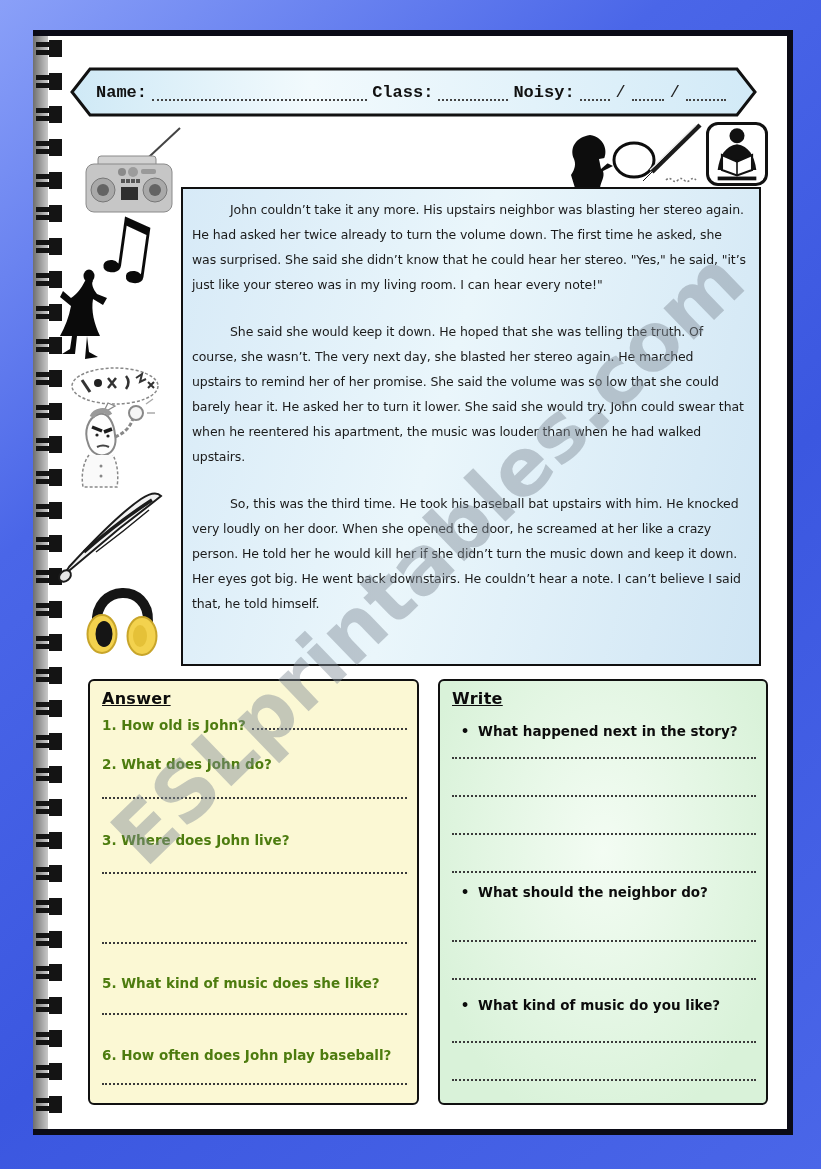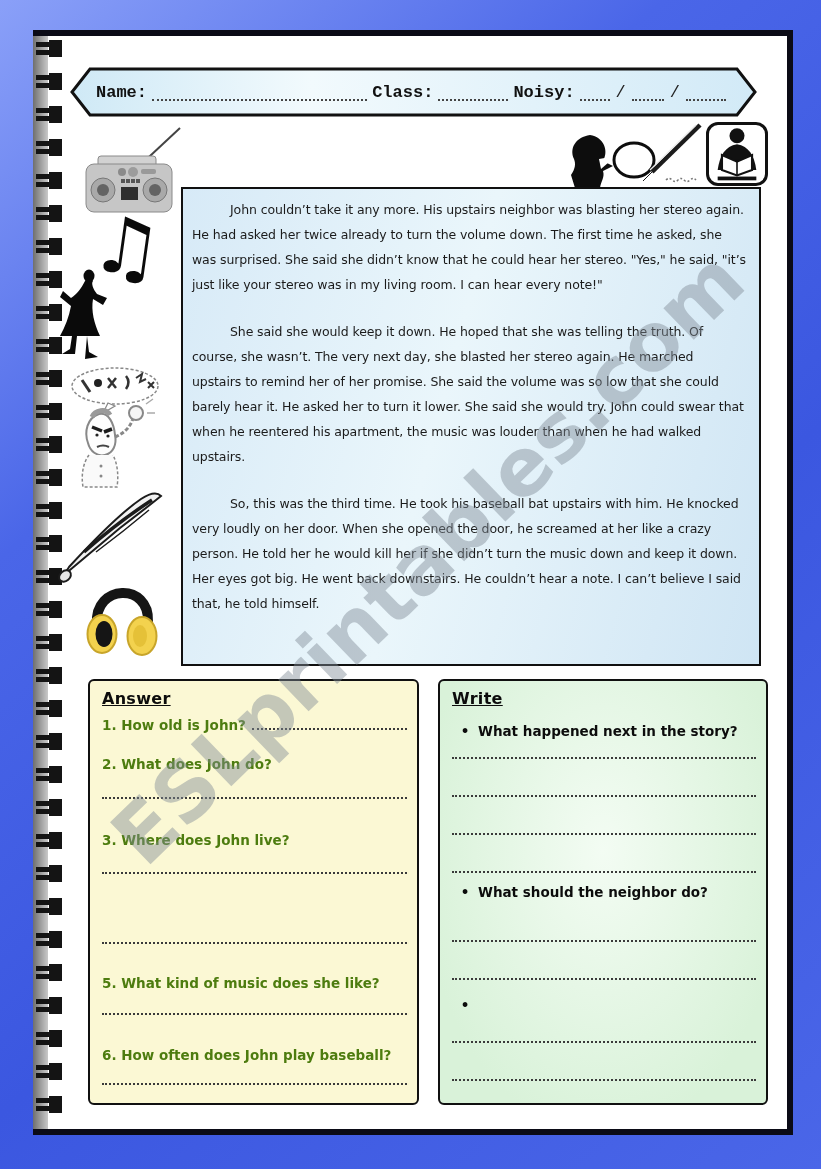--- a/index.html
+++ b/index.html
@@ -261,20 +261,21 @@
     <div class="dline wl3"></div>
     <div class="dline wl4"></div>
     <div class="wq wq2">
       <span class="bullet">•</span>
       <span>What should the neighbor do?</span>
     </div>
     <div class="dline wl5"></div>
     <div class="dline wl6"></div>
     <div class="wq wq3">
       <span class="bullet">•</span>
+      <span>What kind of music do you like?</span>
     </div>
     <div class="dline wl7"></div>
     <div class="dline wl8"></div>
   </div>
 
   <div class="watermark">ESLprintables.com</div>
 
 </div>
 
 </body></html>

